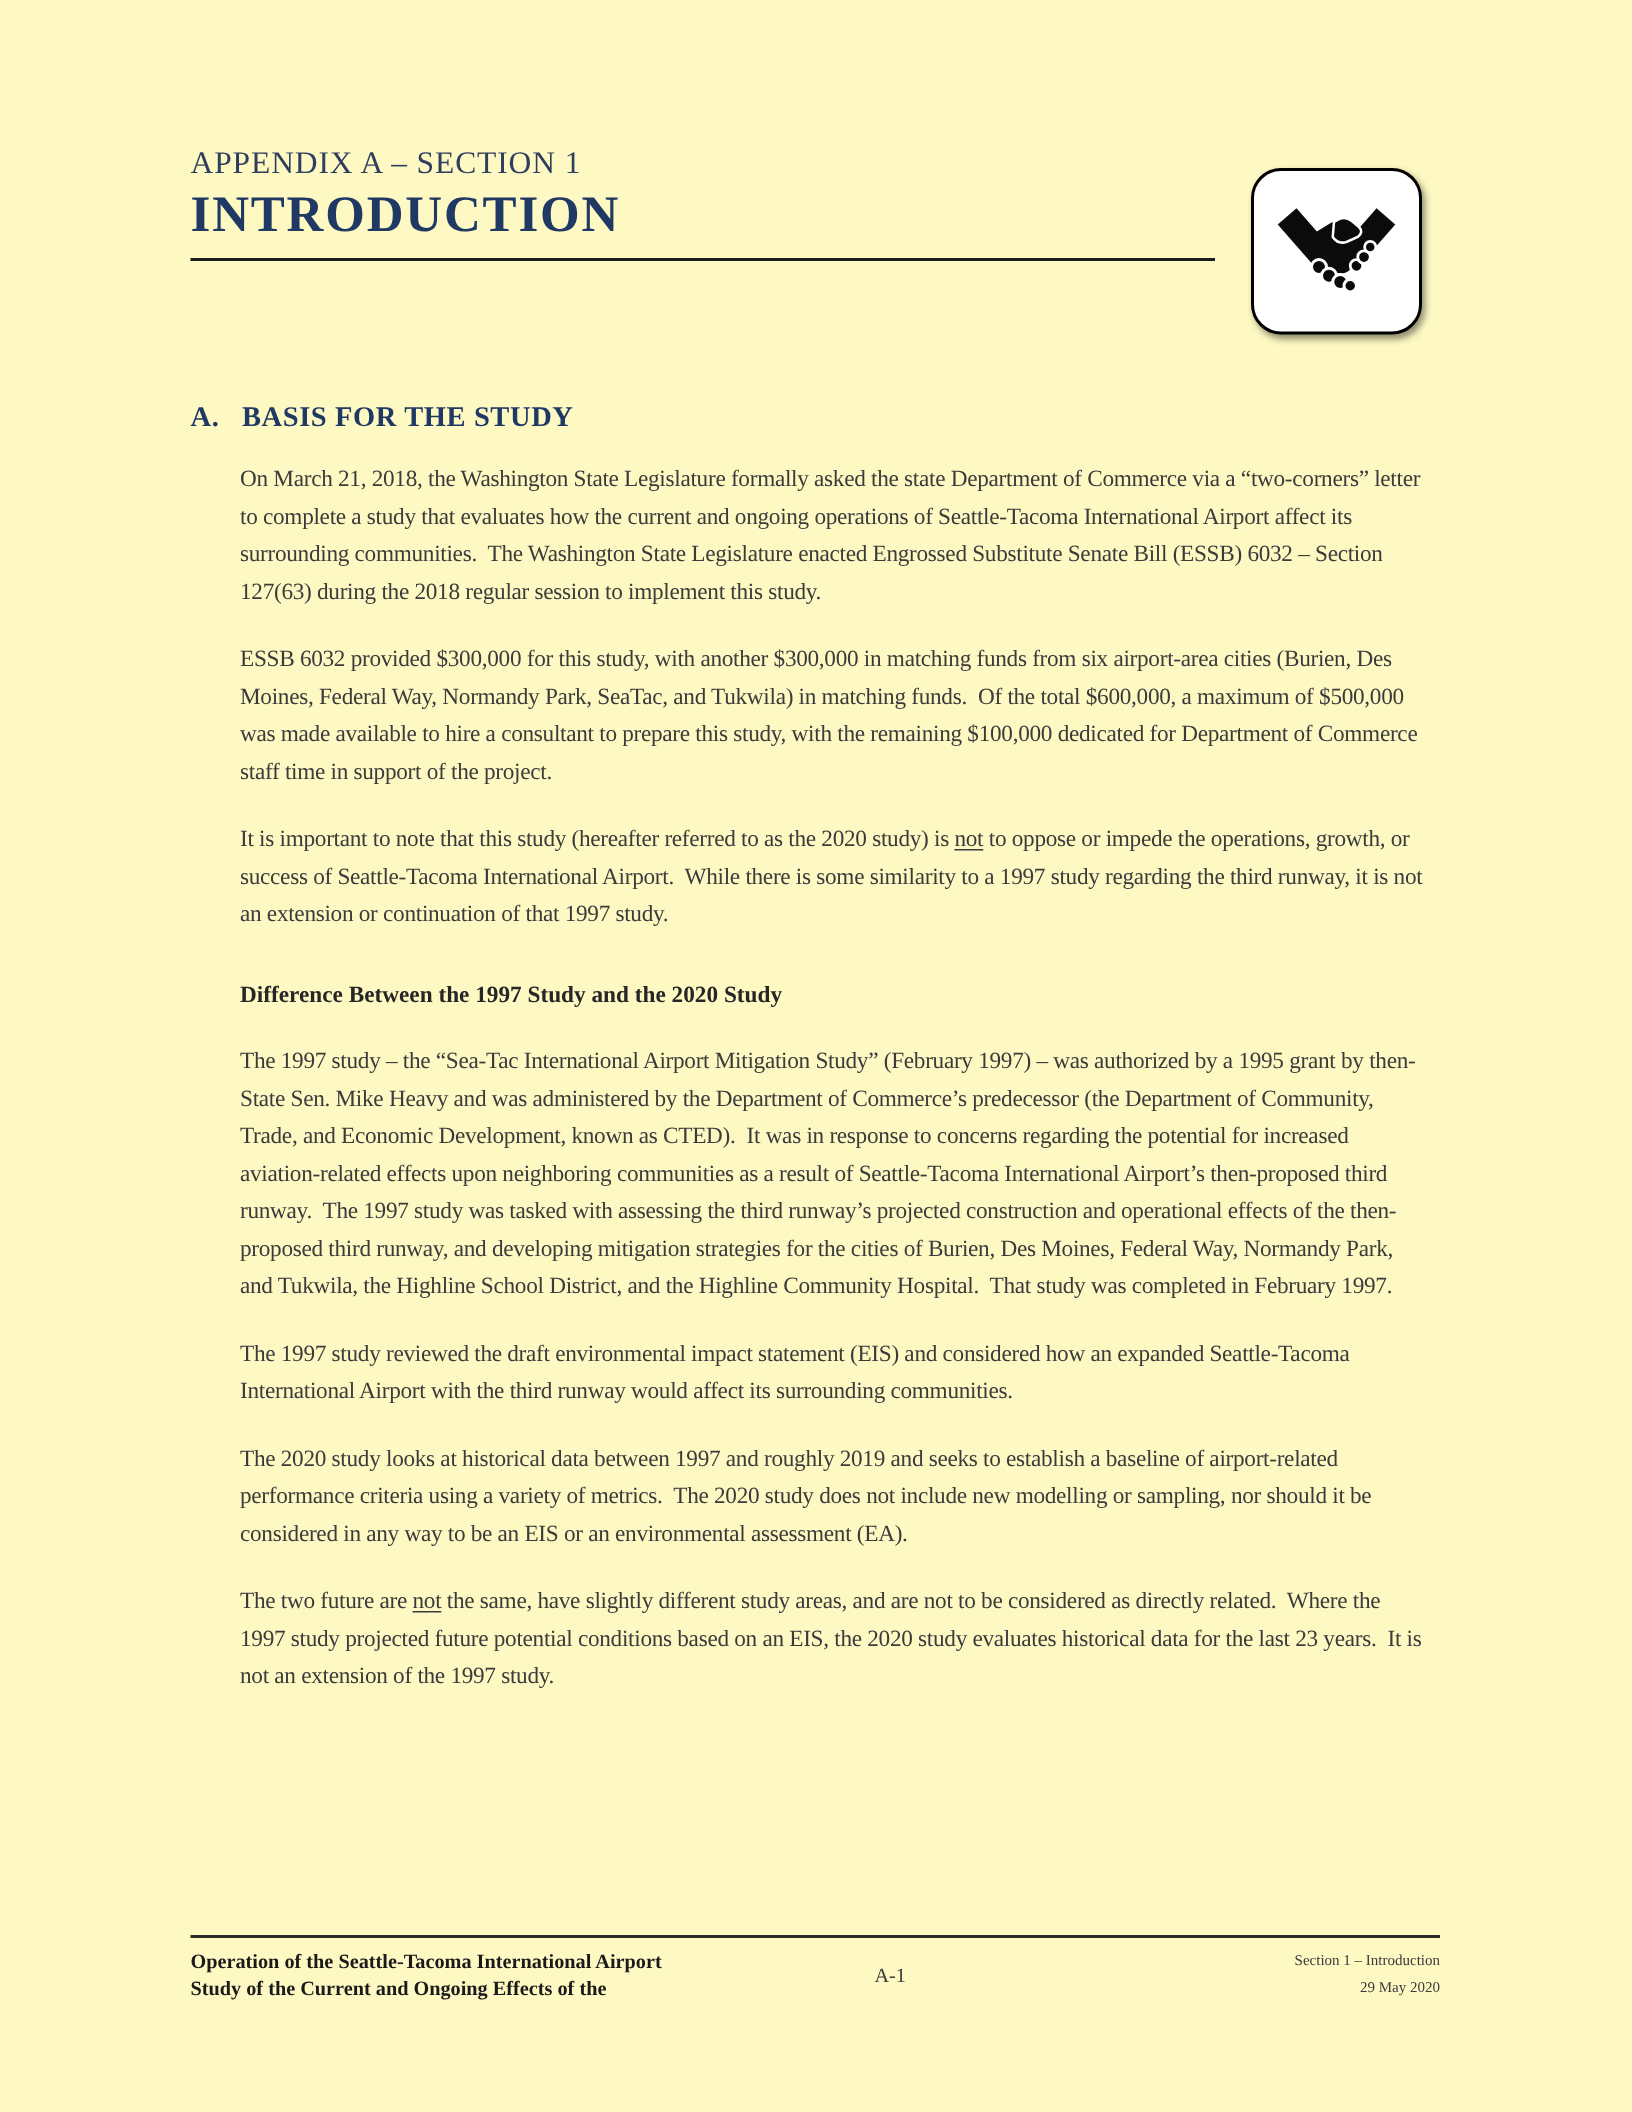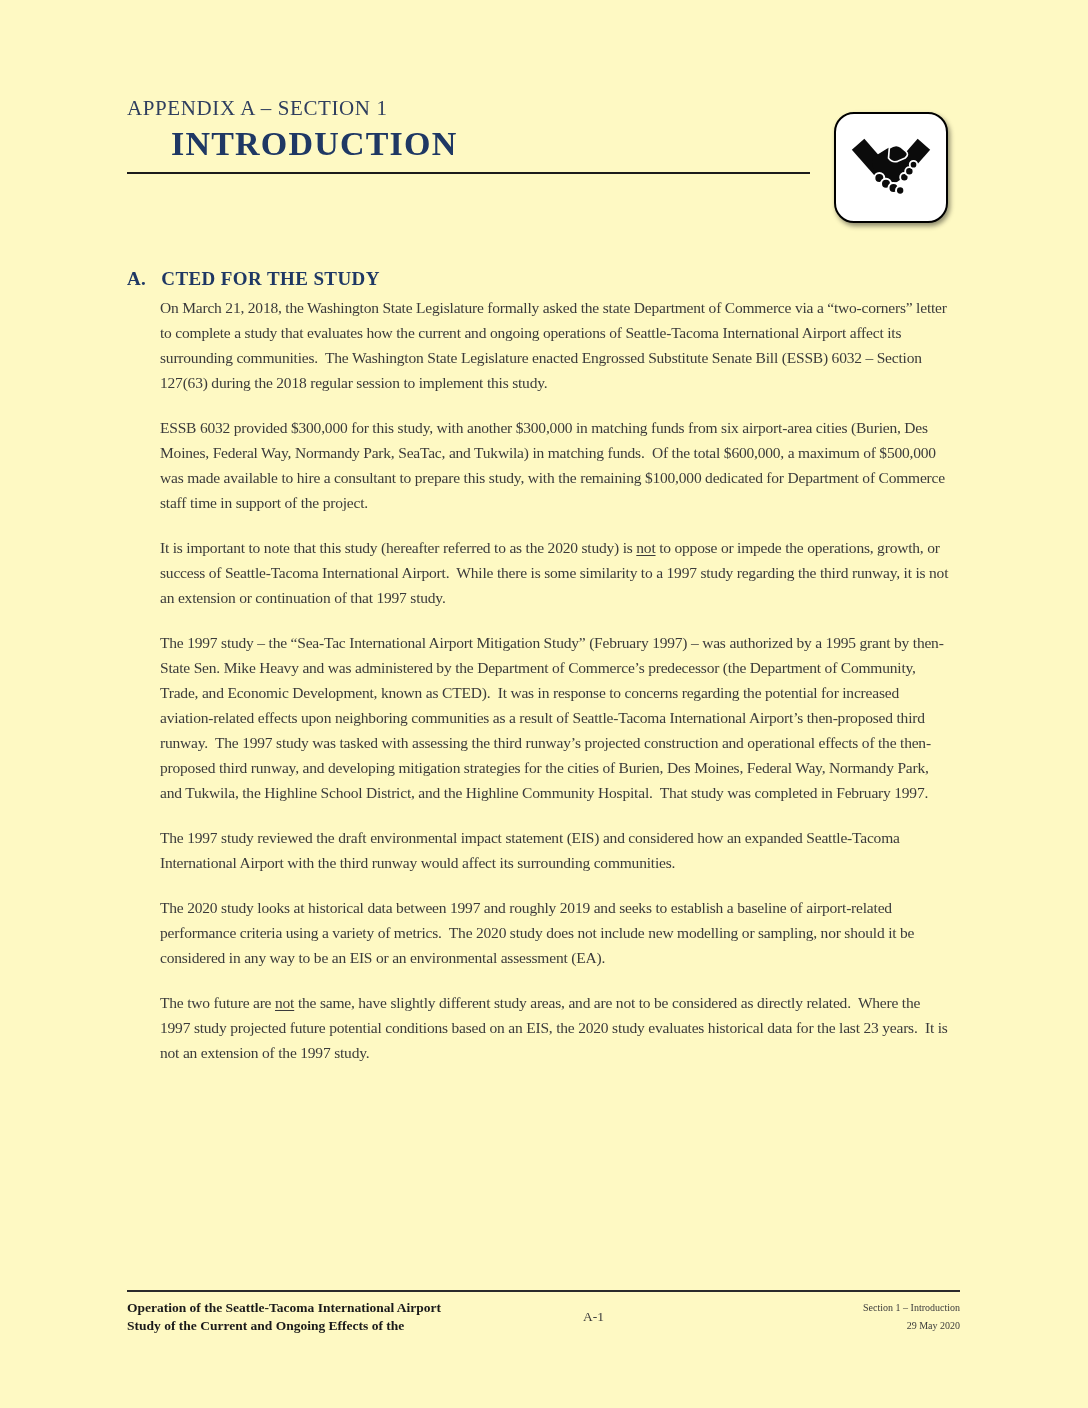--- a/index.html
+++ b/index.html
@@ -24,21 +24,20 @@
     font-weight: 400;
     letter-spacing: 0.6px;
     color: #2f3e5e;
   }
   .doc-title {
     margin-top: 4px;
     font-size: 34px;
     font-weight: 800;
     letter-spacing: 1.2px;
     color: #1f3864;
-    margin-left: 44px;
   }
   .title-rule {
     margin-top: 9px;
     width: 683px;
     border-top: 2px solid #1c1c1c;
   }
   
   .icon-box {
     position: absolute;
     left: 834px;
@@ -62,21 +61,21 @@
   }
   .section-heading {
     font-size: 19px;
     font-weight: 700;
     letter-spacing: 0.4px;
     color: #1f3864;
   }
   .section-heading .letter { margin-right: 15px; }
   .blocks {
     margin-left: 33px;
-    margin-top: 5px;
+    margin-top: 17px;
     width: 792px;
   }
   .body-para {
     font-size: 15.5px;
     letter-spacing: -0.2px;
     line-height: 25px;
     color: #3b3b3b;
     margin-bottom: 20px;
     white-space: pre-wrap;
   }
@@ -151,26 +150,27 @@
 
         <circle cx="68" cy="59" r="5" stroke="#ffffff" stroke-width="2.2"></circle>
         <circle cx="74" cy="52" r="5" stroke="#ffffff" stroke-width="2.2"></circle>
         <circle cx="79" cy="44" r="4.5" stroke="#ffffff" stroke-width="2.2"></circle>
       </g>
     </svg>
   </div>
 
   <div class="content">
     <div class="section-heading">
-      <span class="letter">A.</span><span>CTED FOR THE STUDY</span>
+      <span class="letter">A.</span><span>BASIS FOR THE STUDY</span>
     </div>
     <div class="blocks">
         <p class="body-para"><span>On March 21, 2018, the Washington State Legislature formally asked the state Department of Commerce via a “two-corners” letter to complete a study that evaluates how the current and ongoing operations of Seattle-Tacoma International Airport affect its surrounding communities.  The Washington State Legislature enacted Engrossed Substitute Senate Bill (ESSB) 6032 – Section 127(63) during the 2018 regular session to implement this study.</span></p>
         <p class="body-para"><span>ESSB 6032 provided $300,000 for this study, with another $300,000 in matching funds from six airport-area cities (Burien, Des Moines, Federal Way, Normandy Park, SeaTac, and Tukwila) in matching funds.  Of the total $600,000, a maximum of $500,000 was made available to hire a consultant to prepare this study, with the remaining $100,000 dedicated for Department of Commerce staff time in support of the project.</span></p>
         <p class="body-para"><span>It is important to note that this study (hereafter referred to as the 2020 study) is </span><span class="u">not</span><span> to oppose or impede the operations, growth, or success of Seattle-Tacoma International Airport.  While there is some similarity to a 1997 study regarding the third runway, it is not an extension or continuation of that 1997 study.</span></p>
+        <h3 class="sub-heading"><span>Difference Between the 1997 Study and the 2020 Study</span></h3>
         <p class="body-para"><span>The 1997 study – the “Sea-Tac International Airport Mitigation Study” (February 1997) – was authorized by a 1995 grant by then-State Sen. Mike Heavy and was administered by the Department of Commerce’s predecessor (the Department of Community, Trade, and Economic Development, known as CTED).  It was in response to concerns regarding the potential for increased aviation-related effects upon neighboring communities as a result of Seattle-Tacoma International Airport’s then-proposed third runway.  The 1997 study was tasked with assessing the third runway’s projected construction and operational effects of the then-proposed third runway, and developing mitigation strategies for the cities of Burien, Des Moines, Federal Way, Normandy Park, and Tukwila, the Highline School District, and the Highline Community Hospital.  That study was completed in February 1997.</span></p>
         <p class="body-para"><span>The 1997 study reviewed the draft environmental impact statement (EIS) and considered how an expanded Seattle-Tacoma International Airport with the third runway would affect its surrounding communities.</span></p>
         <p class="body-para"><span>The 2020 study looks at historical data between 1997 and roughly 2019 and seeks to establish a baseline of airport-related performance criteria using a variety of metrics.  The 2020 study does not include new modelling or sampling, nor should it be considered in any way to be an EIS or an environmental assessment (EA).</span></p>
         <p class="body-para"><span>The two future are </span><span class="u">not</span><span> the same, have slightly different study areas, and are not to be considered as directly related.  Where the 1997 study projected future potential conditions based on an EIS, the 2020 study evaluates historical data for the last 23 years.  It is not an extension of the 1997 study.</span></p>
       </div>
   </div>
 
   <div class="footer">
     <div class="footer-left">
       <div>Operation of the Seattle-Tacoma International Airport</div>

